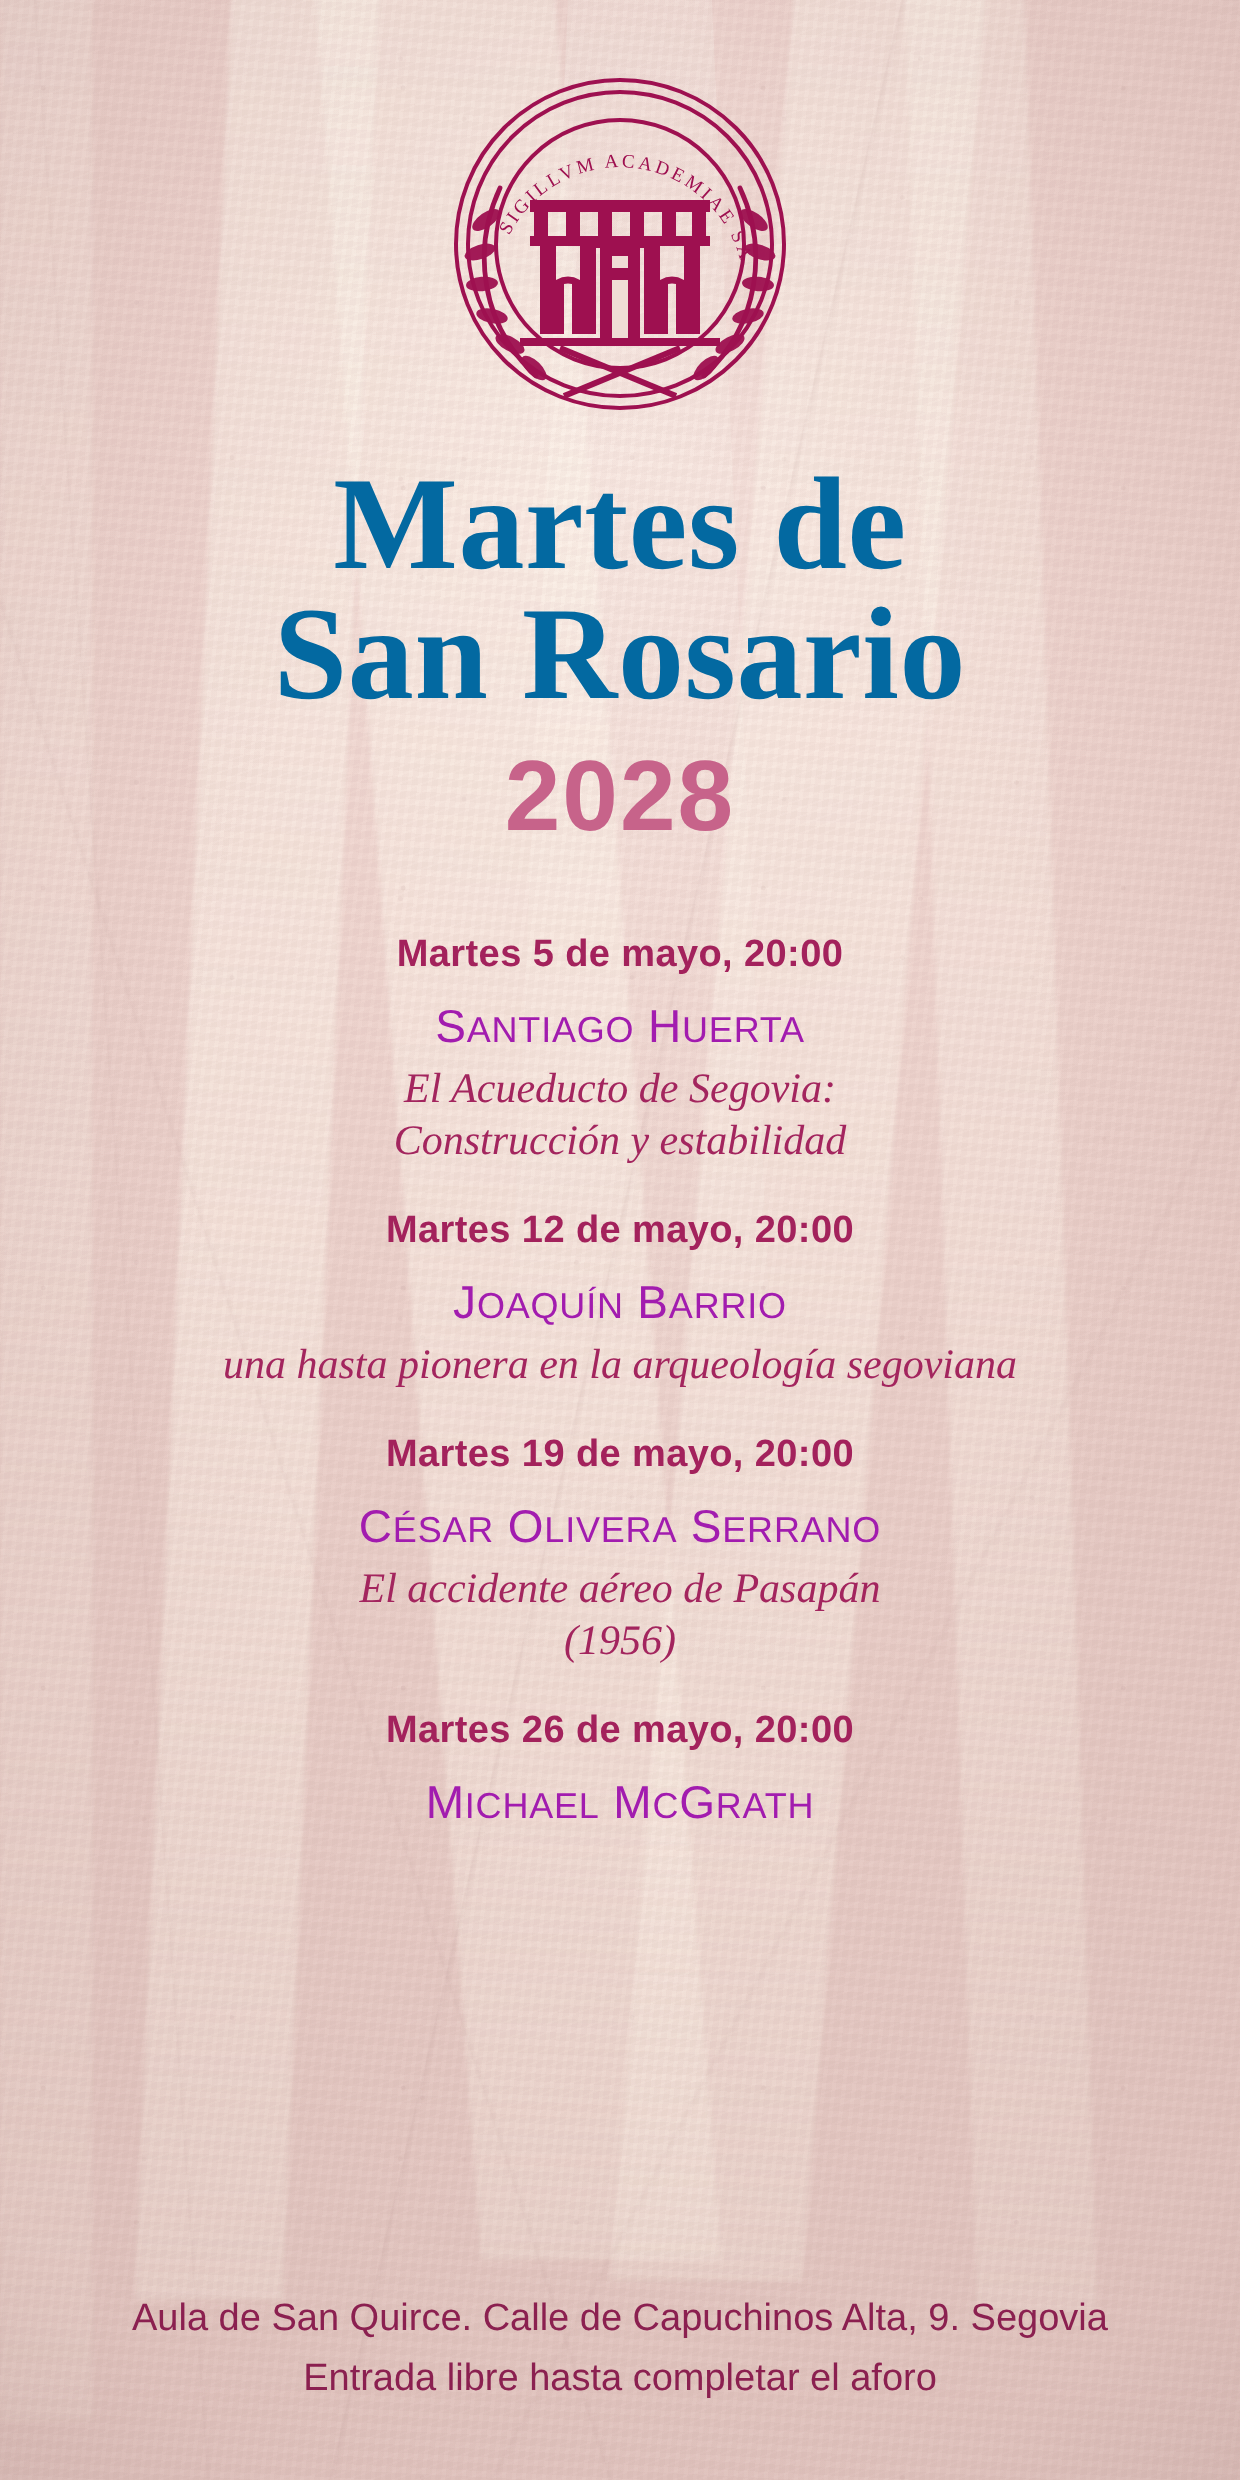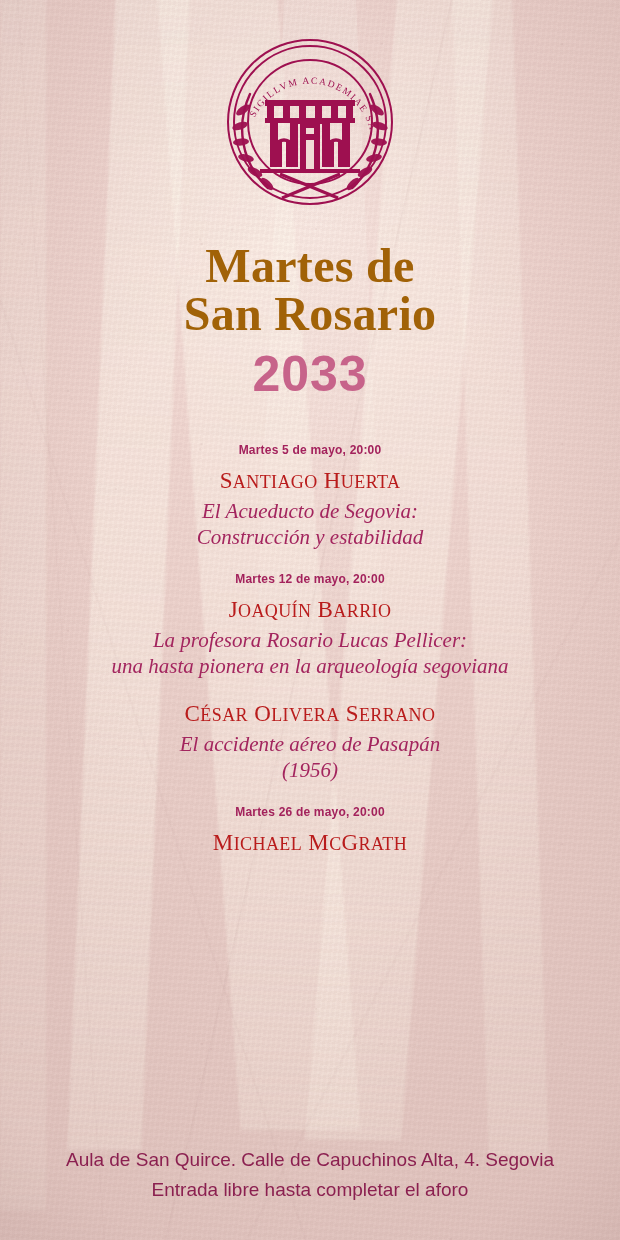--- a/index.html
+++ b/index.html
@@ -126,54 +126,54 @@
   
   .crest {
     margin: 0 auto;
     padding-top: 22px;
     width: 200px;
     height: 198px;
   }
 
   
   .title {
-    margin: 22px 0 0 0;
+    margin: 10px 0 0 0;
     font-family: "Liberation Serif", serif;
-    font-size: 48px;
+    font-size: 66px;
     line-height: 0.99;
-    color: #a16207;
+    color: #0369a1;
     letter-spacing: 0.3px;
   }
   .title .l2 { display: block; }
   .year {
     margin-top: 8px;
     font-family: "Liberation Sans", sans-serif;
     font-weight: bold;
     font-size: 50px;
     color: #c7638a;
     letter-spacing: 1px;
   }
 
   
   .program {
     margin-top: 40px;
   }
   .event { margin-bottom: 18px; }
   .event-date {
     font-family: "Liberation Sans", sans-serif;
     font-weight: bold;
-    font-size: 12px;
+    font-size: 19px;
     color: #a3225c;
     letter-spacing: .2px;
     margin-bottom: 11px;
   }
   .event-speaker {
-    font-family: Liberation Serif, serif;
+    font-family: Liberation Sans, sans-serif;
     font-size: 23px;
-    color: #b91c1c;
+    color: #a21caf;
     letter-spacing: .4px;
     margin-bottom: 4px;
   }
   .event-speaker .sc { font-size: 18px; }
   .event-title {
     font-family: "Liberation Serif", serif;
     font-style: italic;
     font-size: 21px;
     line-height: 1.24;
     color: #a3255e;
@@ -279,62 +279,62 @@
           <path d="M70 152 L128 176" stroke="#9e1050" stroke-width="3" fill="none"></path>
           <path d="M130 152 L72 176" stroke="#9e1050" stroke-width="3" fill="none"></path>
         </g>
       </svg>
     </div>
 
     <h1 class="title">
       <span>Martes de</span>
       <span class="l2">San Rosario</span>
     </h1>
-    <div class="year">2033</div>
+    <div class="year">2028</div>
 
     <div class="program">
 
       <div class="event">
         <div class="event-date">Martes 5 de mayo, 20:00</div>
         <div class="event-speaker"><span><span>S</span><span class="sc">A</span><span class="sc">N</span><span class="sc">T</span><span class="sc">I</span><span class="sc">A</span><span class="sc">G</span><span class="sc">O</span></span> <span><span>H</span><span class="sc">U</span><span class="sc">E</span><span class="sc">R</span><span class="sc">T</span><span class="sc">A</span></span></div>
         <div class="event-title">
           <span class="ln">El Acueducto de Segovia:</span>
           <span class="ln">Construcción y estabilidad</span>
         </div>
       </div>
 
       <div class="spacer-1"></div>
 
       <div class="event">
         <div class="event-date">Martes 12 de mayo, 20:00</div>
         <div class="event-speaker"><span><span>J</span><span class="sc">O</span><span class="sc">A</span><span class="sc">Q</span><span class="sc">U</span><span class="sc">Í</span><span class="sc">N</span></span> <span><span>B</span><span class="sc">A</span><span class="sc">R</span><span class="sc">R</span><span class="sc">I</span><span class="sc">O</span></span></div>
         <div class="event-title">
-          <span class="ln">La profesora Rosario Lucas Pellicer:</span>
           <span class="ln">una hasta pionera en la arqueología segoviana</span>
         </div>
       </div>
 
       <div class="spacer-1"></div>
 
       <div class="event">
+        <div class="event-date">Martes 19 de mayo, 20:00</div>
         <div class="event-speaker"><span><span>C</span><span class="sc">É</span><span class="sc">S</span><span class="sc">A</span><span class="sc">R</span></span> <span><span>O</span><span class="sc">L</span><span class="sc">I</span><span class="sc">V</span><span class="sc">E</span><span class="sc">R</span><span class="sc">A</span></span> <span><span>S</span><span class="sc">E</span><span class="sc">R</span><span class="sc">R</span><span class="sc">A</span><span class="sc">N</span><span class="sc">O</span></span></div>
         <div class="event-title">
           <span class="ln">El accidente aéreo de Pasapán</span>
           <span class="ln">(1956)</span>
         </div>
       </div>
 
       <div class="spacer-1"></div>
 
       <div class="event">
         <div class="event-date">Martes 26 de mayo, 20:00</div>
         <div class="event-speaker"><span><span>M</span><span class="sc">I</span><span class="sc">C</span><span class="sc">H</span><span class="sc">A</span><span class="sc">E</span><span class="sc">L</span></span> <span><span>M</span><span class="sc">C</span><span>G</span><span class="sc">R</span><span class="sc">A</span><span class="sc">T</span><span class="sc">H</span></span></div>
       </div>
 
     </div>
 
     <div class="footer">
-      <span class="ln">Aula de San Quirce. Calle de Capuchinos Alta, 4. Segovia</span>
+      <span class="ln">Aula de San Quirce. Calle de Capuchinos Alta, 9. Segovia</span>
       <span class="ln">Entrada libre hasta completar el aforo</span>
     </div>
 
   </div>
 </div>
 
 </body></html>

